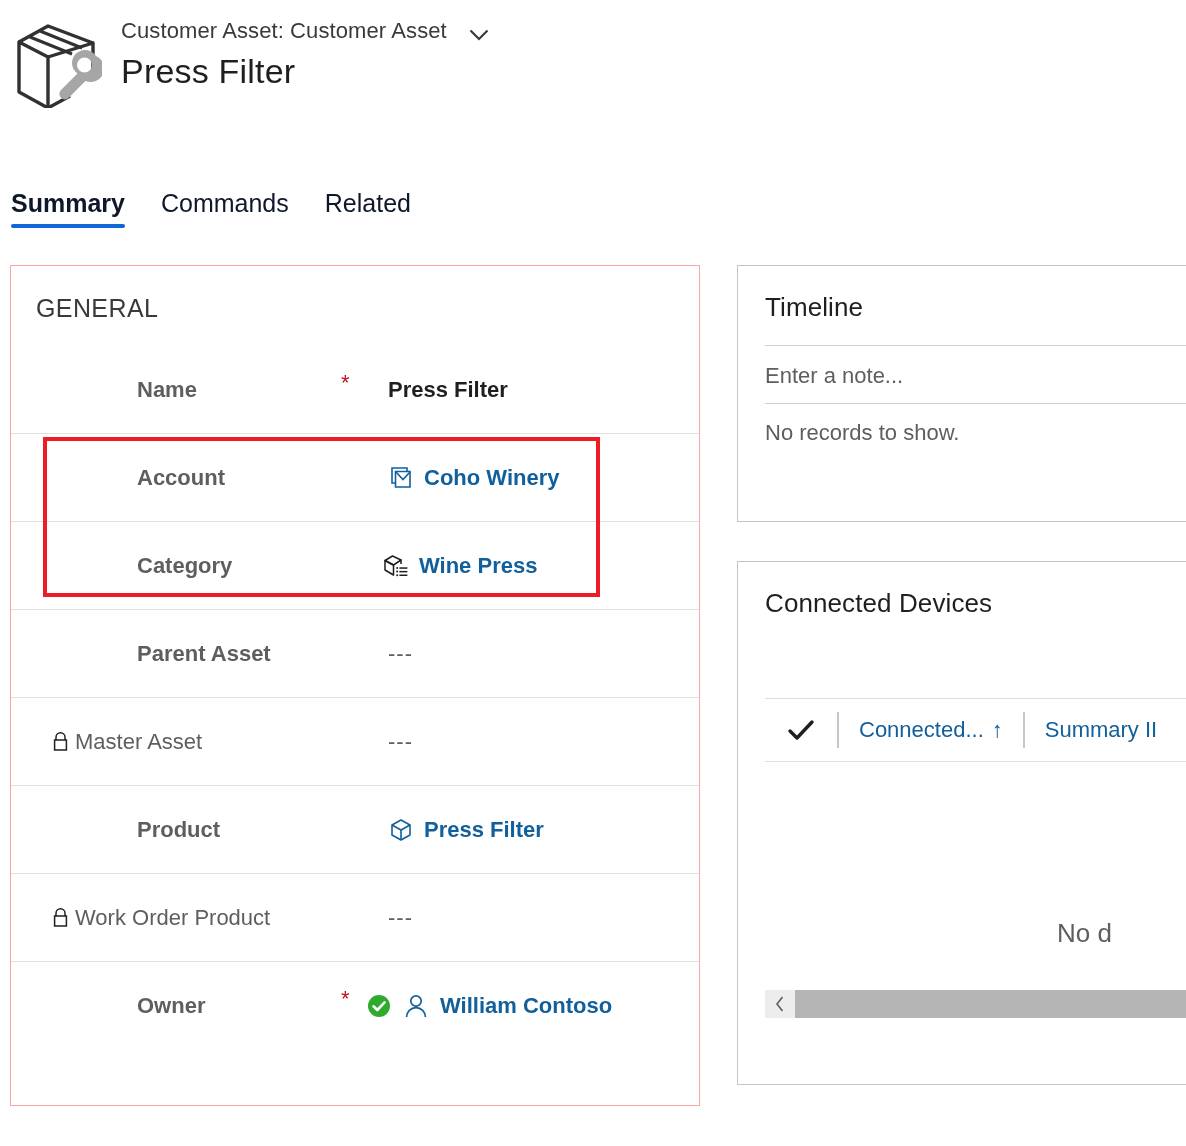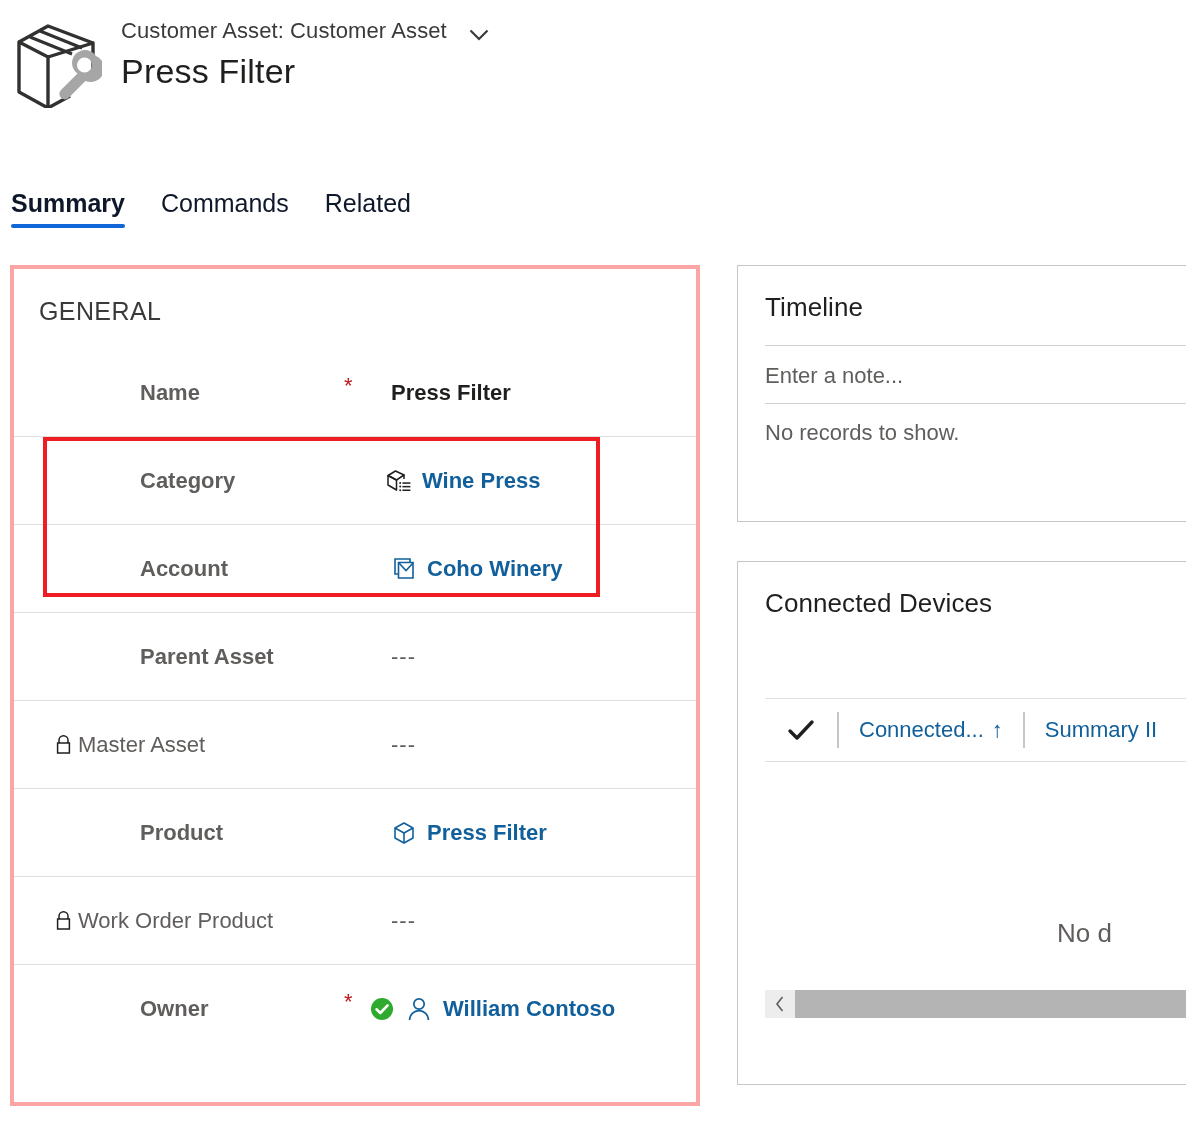--- a/index.html
+++ b/index.html
@@ -49,21 +49,21 @@
   .tab.active { font-weight: bold; }
   .tab.active .tab-underline {
     position: absolute; left: 11px; right: 18px; bottom: -4px; height: 4px;
     background: #1267d8; border-radius: 2px;
   }
   .tab:first-child.active .tab-underline { left: 11px; right: 18px; }
 
   
   .left-card {
     position: absolute; left: 10px; top: 265px; width: 690px; height: 841px;
-    border: 4px solid #fca5a5; background: #fff; box-sizing: border-box;
+    border: 1px solid #fca5a5; background: #fff; box-sizing: border-box;
   }
   .section-title {
     position: absolute; left: 25px; top: 28px;
     font-size: 25px; color: #3b3a39; letter-spacing: .4px;
   }
 
   .fields { position: absolute; left: 0; top: 80px; width: 100%; }
   .field-row {
     position: relative; height: 87px;
     display: flex; align-items: center;
@@ -216,20 +216,37 @@
   <div class="section-title">GENERAL</div>
 
   <div class="fields">
 
     <div class="field-row">
       <span class="lock-wrap empty"></span>
       <span class="field-label indent">Name</span>
       <span class="req-star">*</span>
       <span class="field-value val-at-377">
         <span class="value-text-strong">Press Filter</span>
+      </span>
+    </div>
+
+    <div class="field-row">
+      <span class="lock-wrap empty"></span>
+      <span class="field-label indent">Account</span>
+      <span class="field-value val-at-377">
+        <span class="inline-ico">
+          <svg class="value-icon" viewBox="0 0 26 26" aria-hidden="true">
+            <g fill="none" stroke="#12609b" stroke-width="1.6">
+              <path d="M4 3 L19 3 L19 18 L4 18 Z"></path>
+              <path d="M7.5 6.5 L22 6.5 L22 22 L7.5 22 Z" fill="#ffffff"></path>
+              <path d="M7.5 6.5 L15 14.5 L22 7"></path>
+            </g>
+          </svg>
+        </span>
+        <a class="value-link" href="#">Coho Winery</a>
       </span>
     </div>
 
     <div class="field-row">
       <span class="lock-wrap empty"></span>
       <span class="field-label indent">Category</span>
       <span class="field-value val-at-372">
         <span class="inline-ico">
           <svg class="value-icon" viewBox="0 0 26 26" aria-hidden="true">
             <g fill="none" stroke="#201f1e" stroke-width="1.5" stroke-linejoin="round">
@@ -241,37 +258,20 @@
               <circle cx="14.2" cy="15" r="1"></circle>
                 <rect x="16.4" y="14.3" width="8" height="1.5"></rect>
               <circle cx="14.2" cy="18.6" r="1"></circle>
                 <rect x="16.4" y="17.9" width="8" height="1.5"></rect>
               <circle cx="14.2" cy="22.2" r="1"></circle>
                 <rect x="16.4" y="21.5" width="8" height="1.5"></rect>
             </g>
           </svg>
         </span>
         <a class="value-link" href="#">Wine Press</a>
-      </span>
-    </div>
-
-    <div class="field-row">
-      <span class="lock-wrap empty"></span>
-      <span class="field-label indent">Account</span>
-      <span class="field-value val-at-377">
-        <span class="inline-ico">
-          <svg class="value-icon" viewBox="0 0 26 26" aria-hidden="true">
-            <g fill="none" stroke="#12609b" stroke-width="1.6">
-              <path d="M4 3 L19 3 L19 18 L4 18 Z"></path>
-              <path d="M7.5 6.5 L22 6.5 L22 22 L7.5 22 Z" fill="#ffffff"></path>
-              <path d="M7.5 6.5 L15 14.5 L22 7"></path>
-            </g>
-          </svg>
-        </span>
-        <a class="value-link" href="#">Coho Winery</a>
       </span>
     </div>
 
     <div class="field-row">
       <span class="lock-wrap empty"></span>
       <span class="field-label indent">Parent Asset</span>
       <span class="field-value val-at-377">
         <span class="value-empty">---</span>
       </span>
     </div>

